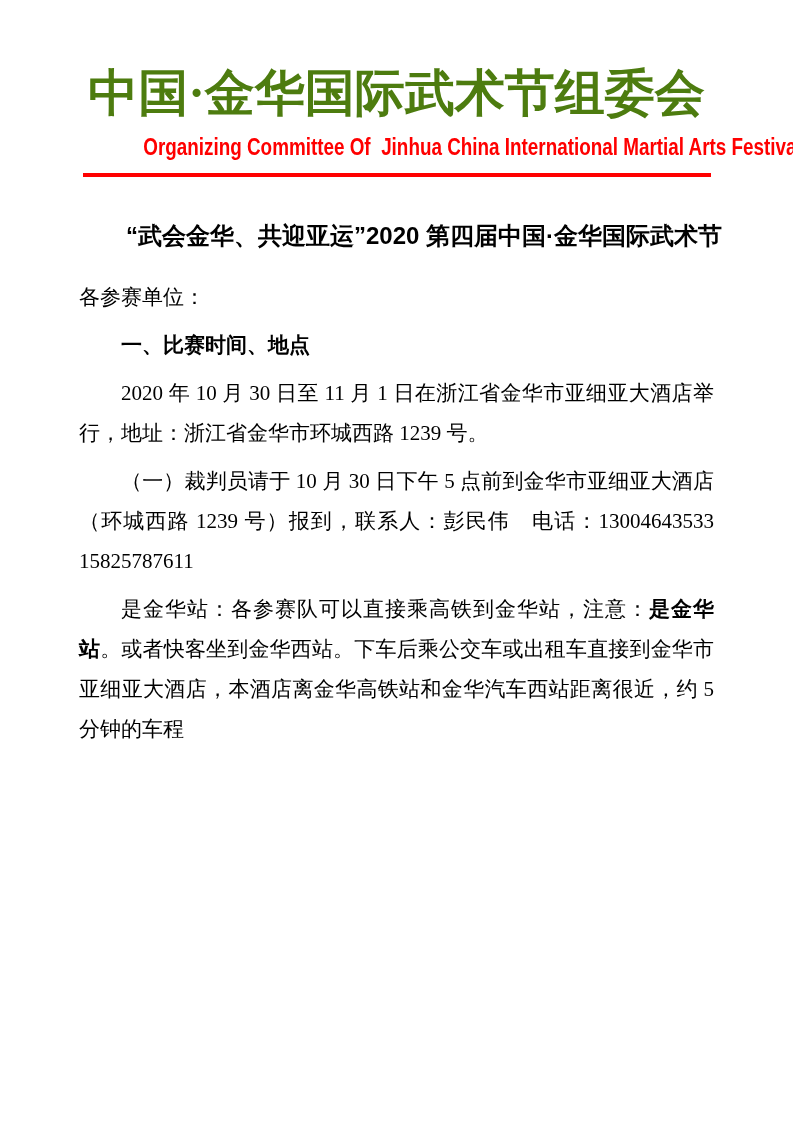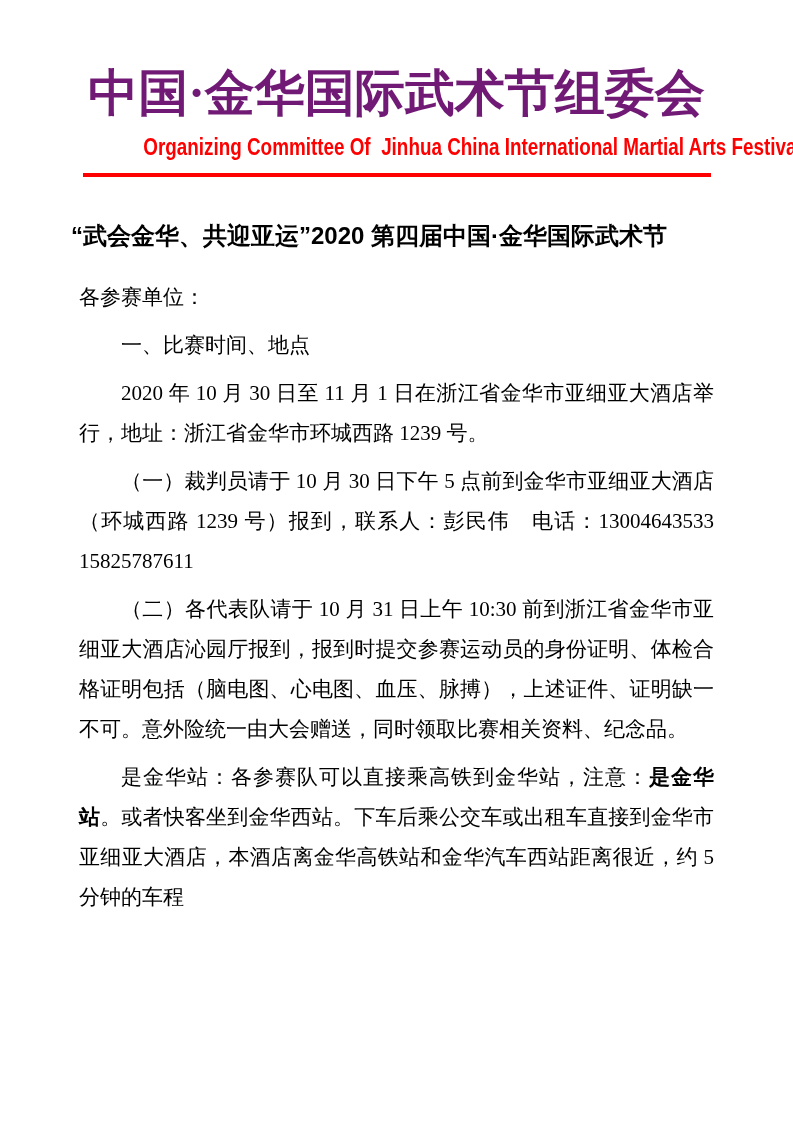--- a/index.html
+++ b/index.html
@@ -18,21 +18,21 @@
     margin: 0 auto;
     height: 100%;
   }
   
   .header-cn {
     margin-top: 66px;
     font-size: 50px;
     line-height: 1.1;
     font-weight: bold;
     text-align: center;
-    color: #701a75;
+    color: #4d7c0f;
     font-family: "Liberation Serif", "DejaVu Serif", serif;
     white-space: nowrap;
   }
   .header-en {
     margin-top: 14px;
     text-align: center;
     color: #FF0000;
     font-size: 23px;
     font-weight: 600;
     font-family: "Liberation Sans", "DejaVu Sans", sans-serif;
@@ -47,21 +47,21 @@
   .header-rule {
     width: 628px;
     height: 4px;
     background: #FF0000;
     border: none;
     margin: 13px auto 0 auto;
   }
   
   .doc-title {
     margin-top: 40px;
-    text-align: left;
+    text-align: right;
     font-family: "Liberation Sans", "DejaVu Sans", sans-serif;
     font-weight: bold;
     font-size: 24px;
     line-height: 37px;
     color: #000000;
   }
   
   .body-text {
     margin-top: 23px;
     font-size: 21px;
@@ -74,21 +74,21 @@
     padding: 0;
   }
   .para { text-indent: 2em; }
   .hei {
     font-family: "Liberation Sans", "DejaVu Sans", sans-serif;
     font-weight: bold;
   }
   .section-heading {
     text-indent: 2em;
     font-family: "Liberation Sans", "DejaVu Sans", sans-serif;
-    font-weight: normal;
+    font-weight: bold;
   }
   
   .page-number {
     position: absolute;
     top: 1054px;
     left: 0;
     width: 100%;
     text-align: center;
     font-size: 15px;
     color: #000000;
@@ -116,21 +116,20 @@
     <p>各参赛单位：</p>
 
 
     <p class="section-heading">一、比赛时间、地点</p>
 
     <p class="para">2020 年 10 月 30 日至 11 月 1 日在浙江省金华市亚细亚大酒店举行，地址：浙江省金华市环城西路 1239 号。</p>
 
 
     <p class="para">（一）裁判员请于 10 月 30 日下午 5 点前到金华市亚细亚大酒店（环城西路 1239 号）报到，联系人：彭民伟　电话：13004643533　 15825787611</p>
 
-    <p class="para">（二）各代表队请于 10 月 31 日上午 10:30 前到浙江省金华市亚细亚大酒店沁园厅报到，报到时提交参赛运动员的身份证明、体检合格证明包括（脑电图、心电图、血压、脉搏），上述证件、证明缺一不可。意外险统一由大会赠送，同时领取比赛相关资料、纪念品。</p>
 
     <p class="para"><span>是金华站：各参赛队可以直接乘高铁到金华站，注意：</span><b class="hei">是金华站</b><span>。或者快客坐到金华西站。下车后乘公交车或出租车直接到金华市亚细亚大酒店，本酒店离金华高铁站和金华汽车西站距离很近，约 5 分钟的车程</span></p>
 
   </div>
 
   <div class="page-number">1</div>
 
 </div>
 
 </body></html>

